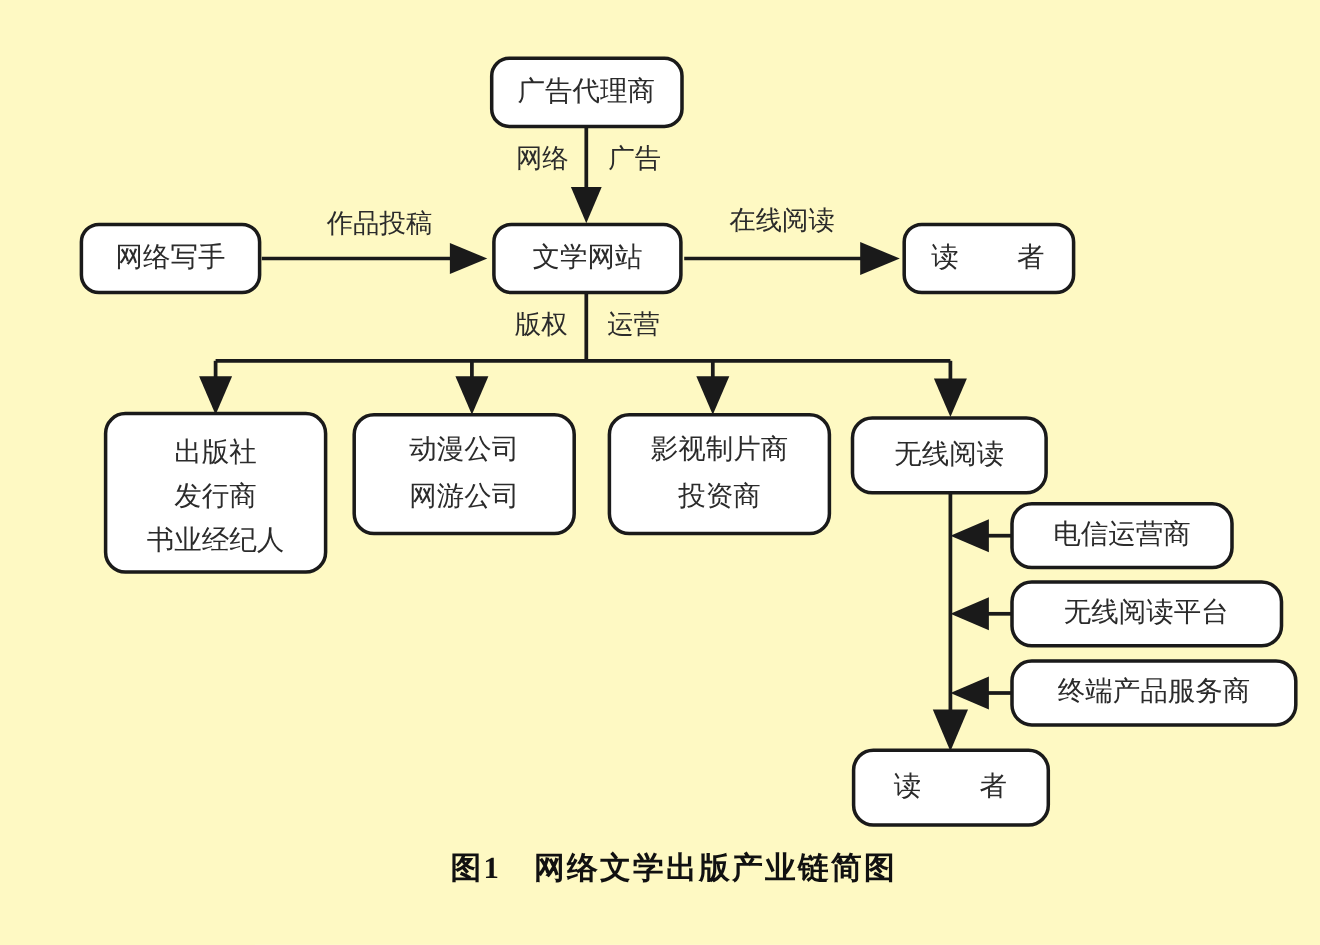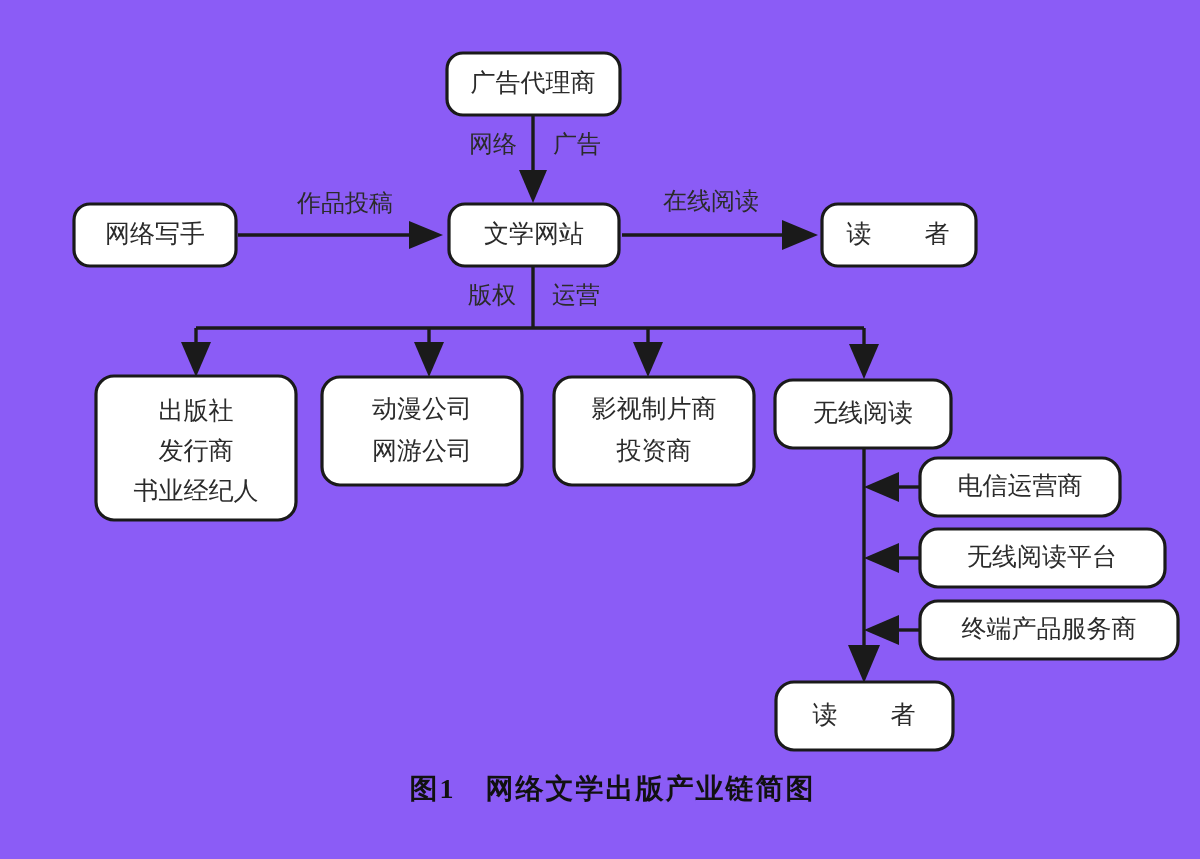--- a/index.html
+++ b/index.html
@@ -10,21 +10,21 @@
   body {
     width: 1200px;
     height: 859px;
     font-family: "Liberation Serif", "DejaVu Serif", serif;
     overflow: hidden;
   }
   #diagram-root {
     position: relative;
     width: 1200px;
     height: 859px;
-    background: #8b5cf6;
+    background: #fef9c3;
   }
   svg.canvas {
     position: absolute;
     top: 0;
     left: 0;
     width: 1200px;
     height: 859px;
   }
   .node-rect {
     fill: #ffffff;

